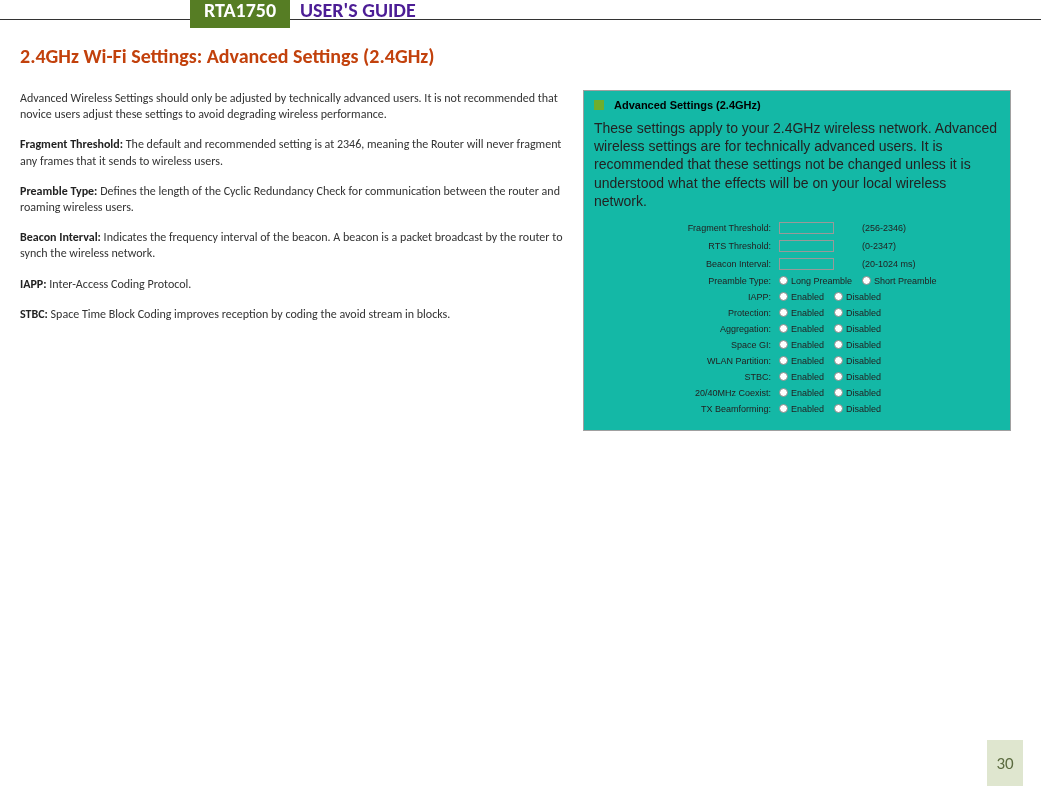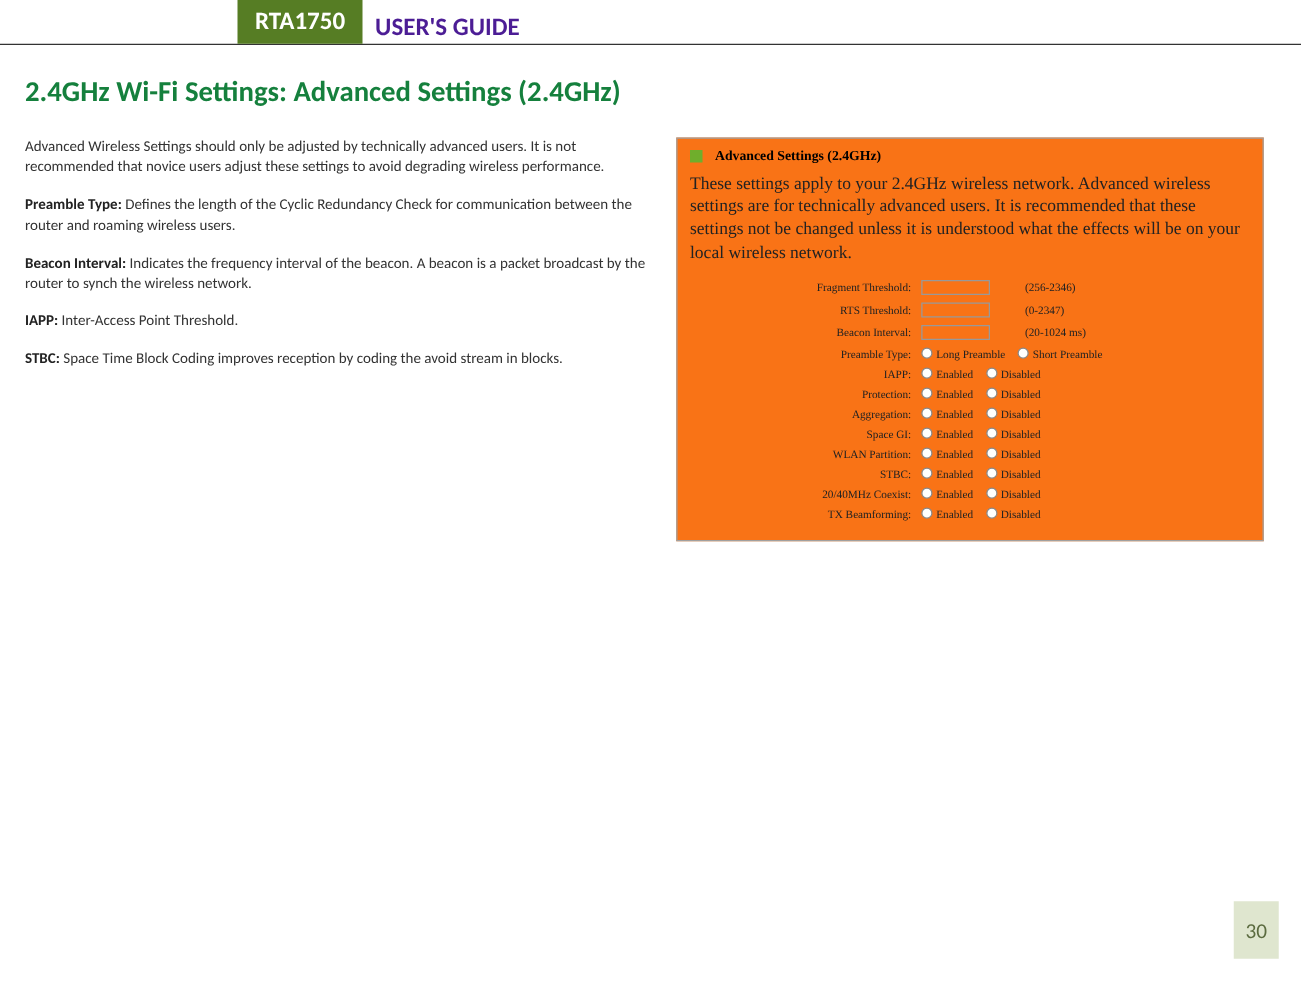--- a/index.html
+++ b/index.html
@@ -8,23 +8,23 @@
     padding: 0;
     font-family: Calibri, "Segoe UI", Arial, sans-serif;
     color: #333;
     width: 1041px;
     height: 791px;
     position: relative;
     background: #fff;
   }
   .header-bar {
     display: flex;
-    align-items: flex-end;
+    align-items: center;
     border-bottom: 1px solid #333;
-    height: 36px;
+    height: 20px;
   }
   .header-model {
     background: #567d24;
     color: #fff;
     font-weight: bold;
     font-size: 20px;
     padding: 6px 14px 6px 14px;
     display: flex;
     align-items: center;
   }
@@ -39,33 +39,33 @@
     display: flex;
     align-items: center;
     color: #4c1d95;
   }
   .content {
     padding: 24px 30px 0 20px;
     position: relative;
   }
   .section-title {
     font-weight: bold;
-    font-size: 23px;
-    color: #15803d;
+    font-size: 20px;
+    color: #c2410c;
     margin-bottom: 22px;
   }
   .float-figure {
     float: right;
-    width: 470px;
+    width: 428px;
     border: 1px solid #a0a0a0;
     margin-left: 20px;
     margin-bottom: 12px;
     padding: 8px 10px 10px 10px;
-    font-family: Liberation Serif, serif;
-    background: #f97316;
+    font-family: Liberation Sans, sans-serif;
+    background: #14b8a6;
   }
   .panel-head {
     display: flex;
     align-items: center;
     margin-bottom: 8px;
   }
   .panel-square {
     width: 10px;
     height: 10px;
     background: #6fae2c;
@@ -121,21 +121,21 @@
   .body-text {
     font-size: 12px;
     line-height: 1.35;
     color: #333;
   }
   .body-text p { margin: 0 0 14px 0; }
   .body-text .term { font-weight: bold; color: #222; }
   .page-number {
     position: absolute;
     right: 18px;
-    bottom: 24px;
+    bottom: 5px;
     width: 36px;
     height: 46px;
     background: #dfe6cf;
     color: #5b6b3f;
     font-size: 17px;
     display: flex;
     align-items: center;
     justify-content: center;
   }
   .clearfix::after { content:""; display:block; clear:both; }
@@ -235,21 +235,22 @@
       <div class="form-label">TX Beamforming:</div>
       <span class="radio-dot"></span>
         <span class="radio-label">Enabled</span>
       <span class="radio-dot"></span>
         <span class="radio-label">Disabled</span>
     </div>
   </div>
 
   <div class="body-text">
     <p>Advanced Wireless Settings should only be adjusted by technically advanced users. It is not recommended that novice users adjust these settings to avoid degrading wireless performance.</p>
+    <p><span class="term">Fragment Threshold:</span><span> The default and recommended setting is at 2346, meaning the Router will never fragment any frames that it sends to wireless users.</span></p>
     <p><span class="term">Preamble Type:</span><span> Defines the length of the Cyclic Redundancy Check for communication between the router and roaming wireless users.</span></p>
     <p><span class="term">Beacon Interval:</span><span> Indicates the frequency interval of the beacon. A beacon is a packet broadcast by the router to synch the wireless network.</span></p>
-    <p><span class="term">IAPP:</span><span> Inter-Access Point Threshold.</span></p>
+    <p><span class="term">IAPP:</span><span> Inter-Access Coding Protocol.</span></p>
     <p><span class="term">STBC:</span><span> Space Time Block Coding improves reception by coding the avoid stream in blocks.</span></p>
   </div>
 
 </div>
 
 <div class="page-number">30</div>
 
 </body></html>

